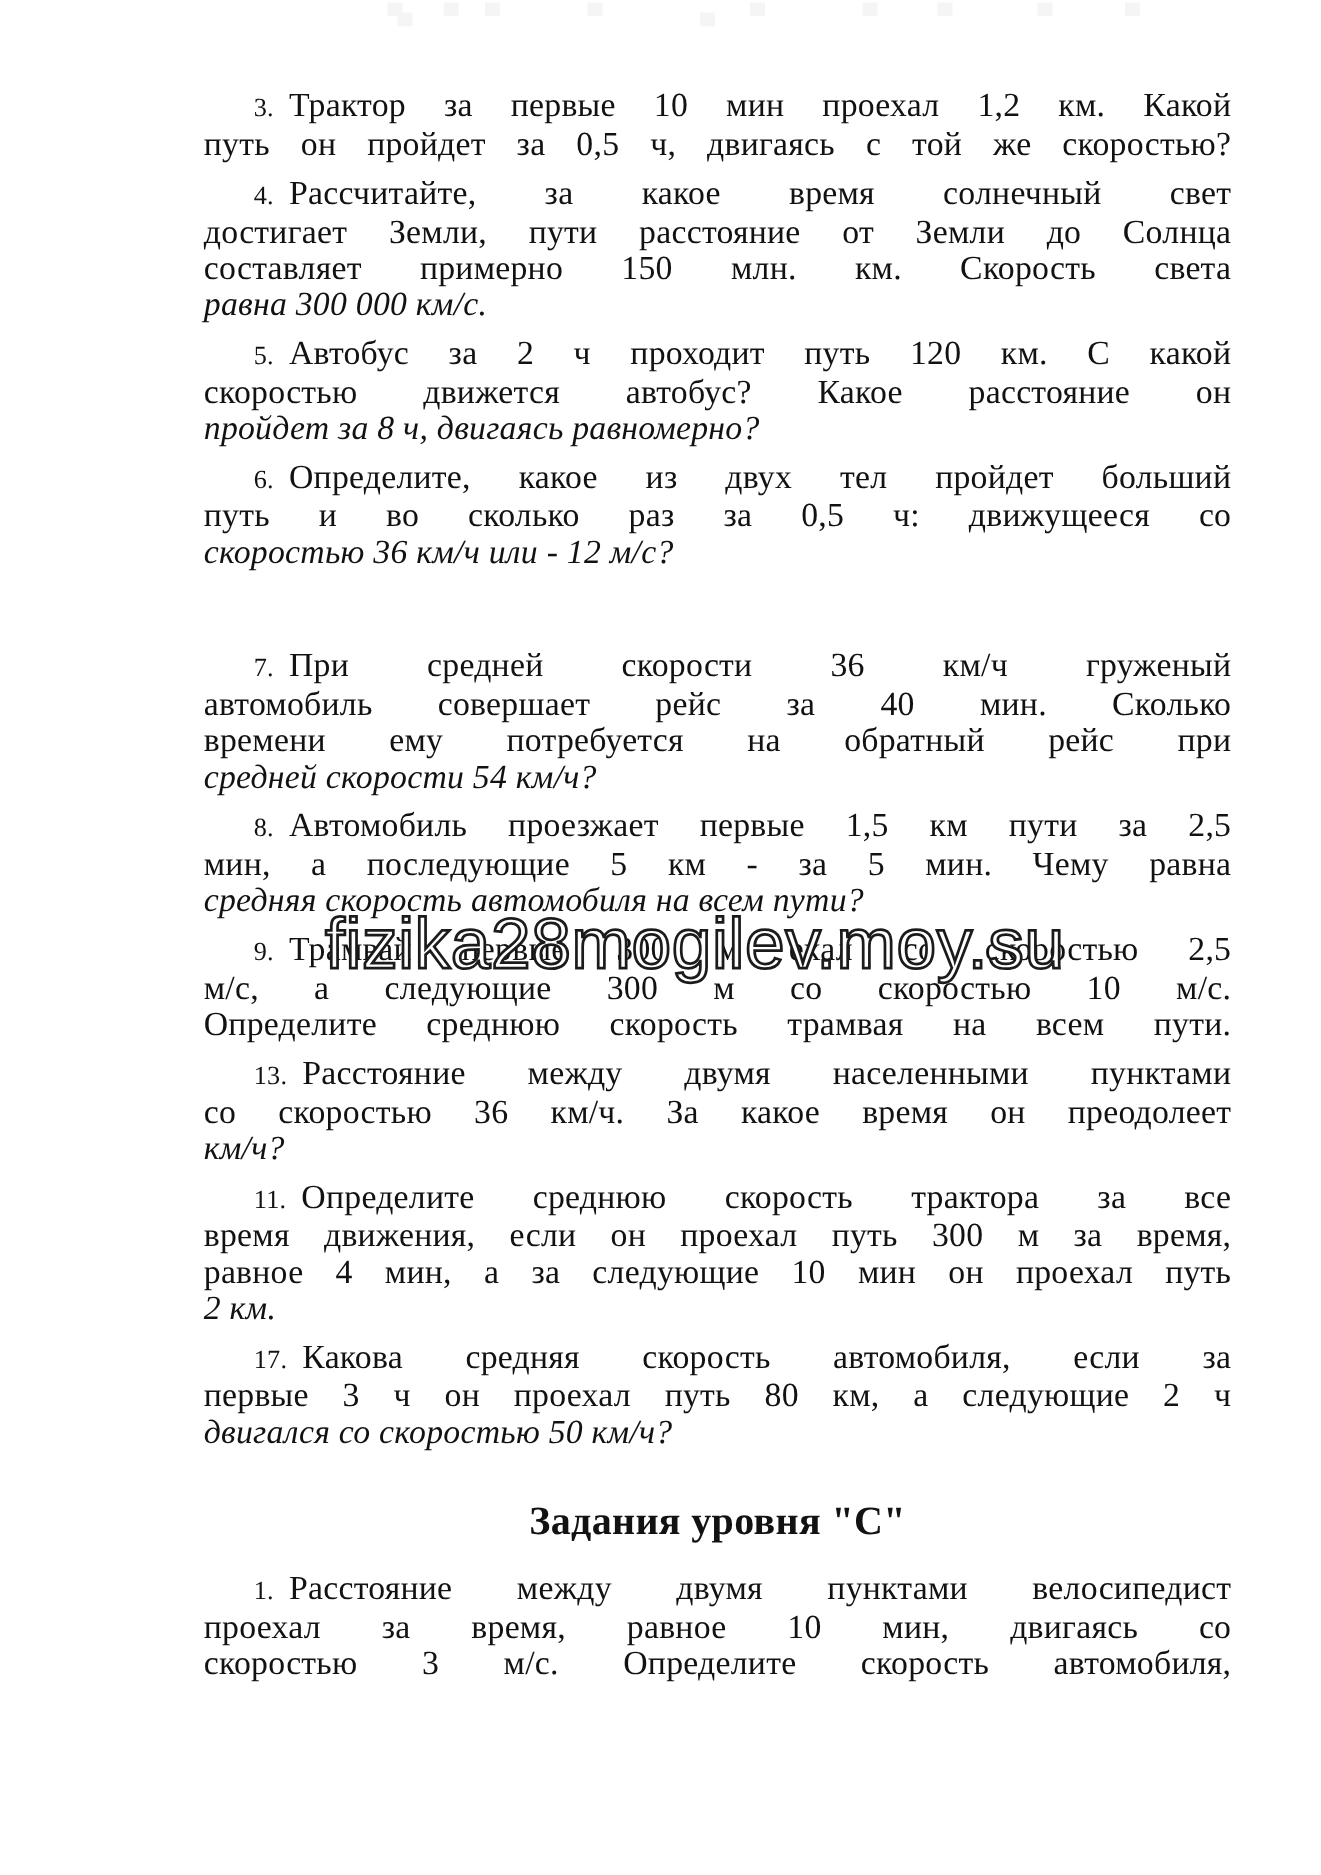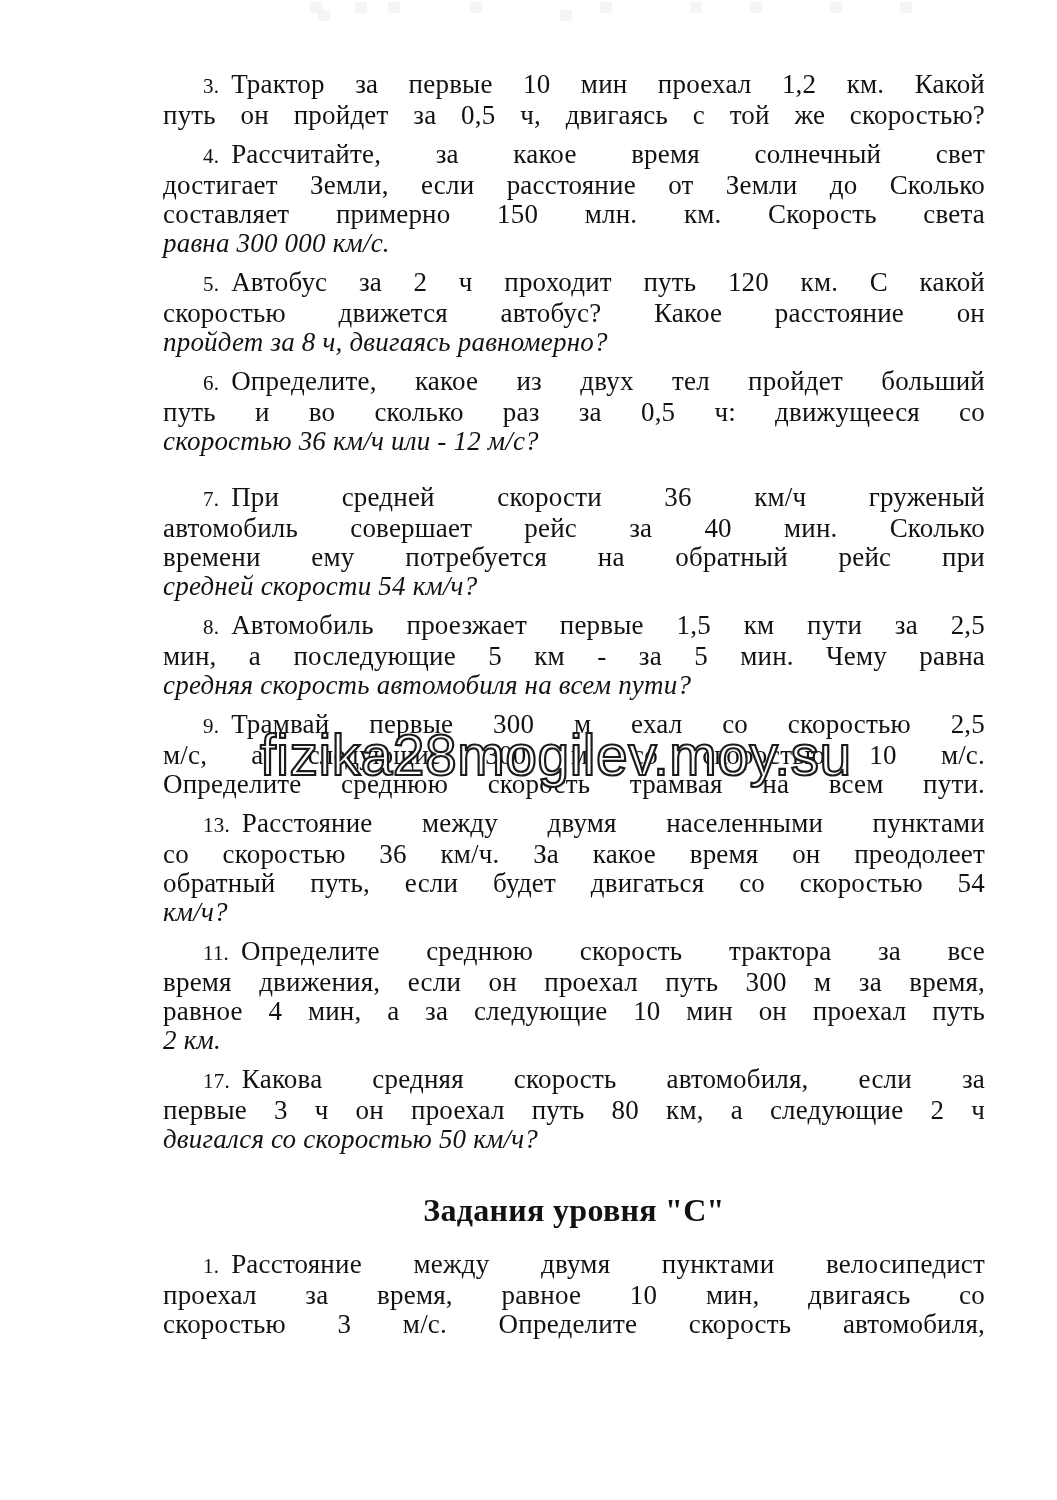--- a/index.html
+++ b/index.html
@@ -23,21 +23,21 @@
     top: 2px;
   }
   .artifact.low { top: 10px; }
 
   .textblock {
     position: absolute;
     left: 163px; top: 70px;
     width: 822px;
   }
   .problem { margin: 0 0 10px 0; }
-  .problem.gap-before { margin-top: 27px; }
+  .problem.gap-before { margin-top: 62px; }
   .line {
     font-size: 27px;
     line-height: 29px;
     white-space: normal;
     text-align: justify;
     text-align-last: justify;
     letter-spacing: 0.2px;
   }
   .line.first { padding-left: 40px; }
   .line.last { text-align-last: left; font-style: italic; }
@@ -86,21 +86,21 @@
   <div class="artifact" style="left:900px"></div>
 
   <div class="textblock">
     <section id="section-b">
         <div class="problem">
           <div class="line first"><span class="num">3.</span>Трактор за первые 10 мин проехал 1,2 км. Какой</div>
           <div class="line">путь он пройдет за 0,5 ч, двигаясь с той же скоростью?</div>
         </div>
         <div class="problem">
           <div class="line first"><span class="num">4.</span>Рассчитайте, за какое время солнечный свет</div>
-          <div class="line">достигает Земли, если расстояние от Земли до Сколько</div>
+          <div class="line">достигает Земли, пути расстояние от Земли до Солнца</div>
           <div class="line">составляет примерно 150 млн. км. Скорость света</div>
           <div class="line last">равна 300 000 км/с.</div>
         </div>
         <div class="problem">
           <div class="line first"><span class="num">5.</span>Автобус за 2 ч проходит путь 120 км. С какой</div>
           <div class="line">скоростью движется автобус? Какое расстояние он</div>
           <div class="line last">пройдет за 8 ч, двигаясь равномерно?</div>
         </div>
         <div class="problem">
           <div class="line first"><span class="num">6.</span>Определите, какое из двух тел пройдет больший</div>
@@ -119,21 +119,20 @@
           <div class="line last">средняя скорость автомобиля на всем пути?</div>
         </div>
         <div class="problem">
           <div class="line first"><span class="num">9.</span>Трамвай первые 300 м ехал со скоростью 2,5</div>
           <div class="line">м/с, а следующие 300 м со скоростью 10 м/с.</div>
           <div class="line">Определите среднюю скорость трамвая на всем пути.</div>
         </div>
         <div class="problem">
           <div class="line first"><span class="num">13.</span>Расстояние между двумя населенными пунктами</div>
           <div class="line">со скоростью 36 км/ч. За какое время он преодолеет</div>
-          <div class="line">обратный путь, если будет двигаться со скоростью 54</div>
           <div class="line last">км/ч?</div>
         </div>
         <div class="problem">
           <div class="line first"><span class="num">11.</span>Определите среднюю скорость трактора за все</div>
           <div class="line">время движения, если он проехал путь 300 м за время,</div>
           <div class="line">равное 4 мин, а за следующие 10 мин он проехал путь</div>
           <div class="line last">2 км.</div>
         </div>
         <div class="problem">
           <div class="line first"><span class="num">17.</span>Какова средняя скорость автомобиля, если за</div>

